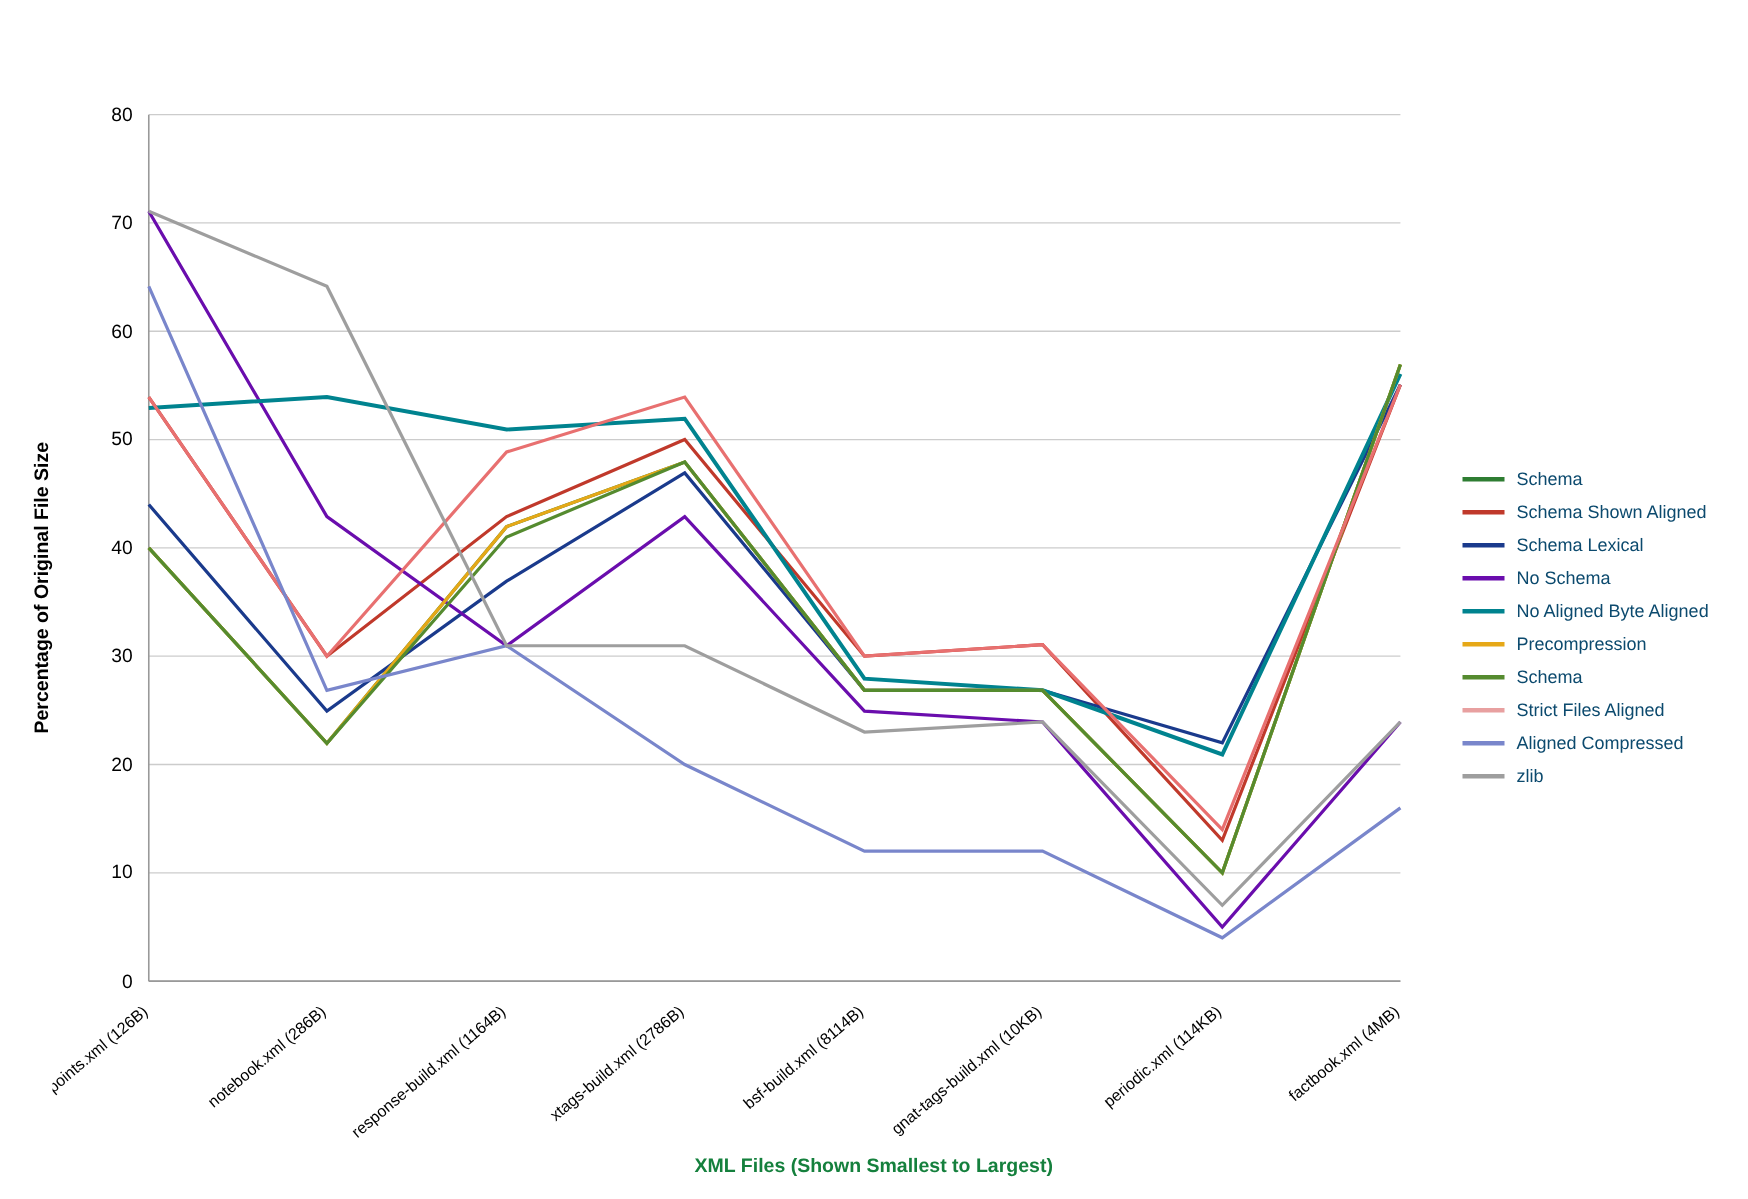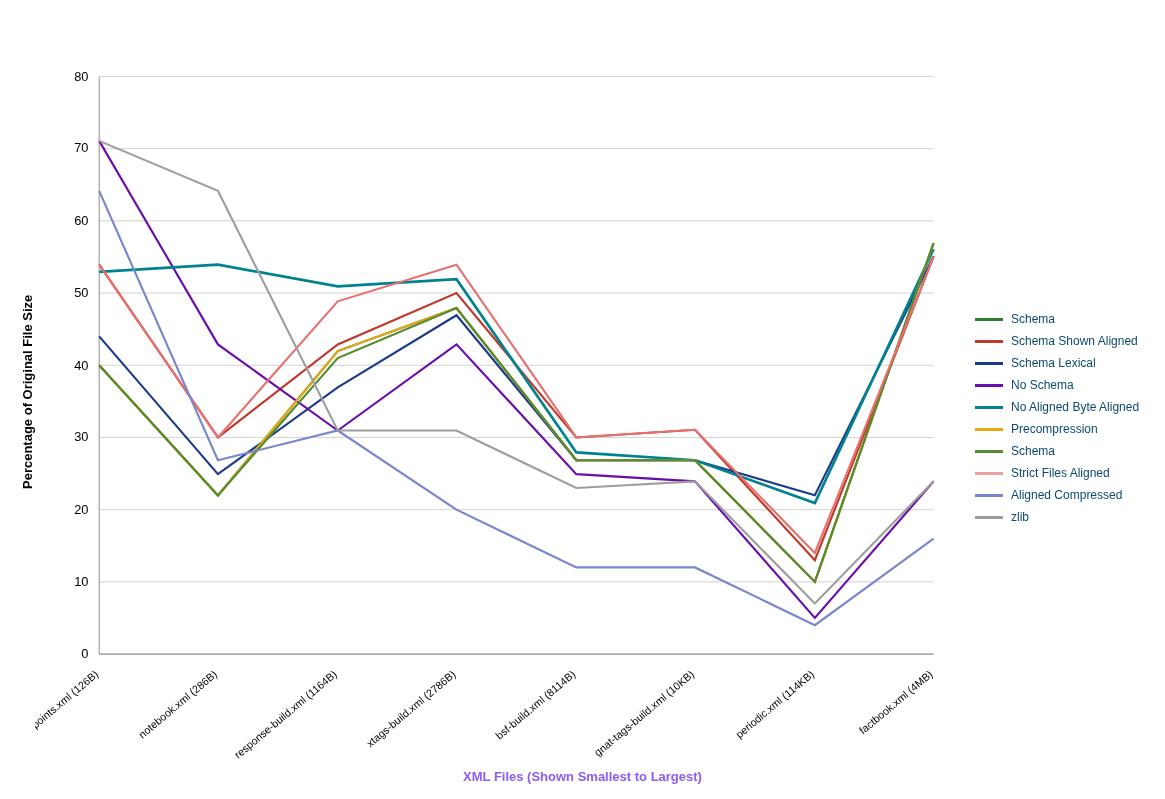--- a/index.html
+++ b/index.html
@@ -64,21 +64,21 @@
       margin-right: 8px;
       flex-shrink: 0;
     }
     .legend-label {
       font-size: 12px;
       color: #0c4a6e;
     }
     .x-axis-label {
       font-size: 13px;
       font-weight: bold;
-      color: #8b5cf6;
+      color: #15803d;
       margin-top: 5px;
       margin-bottom: 5px;
     }
   </style>
 </head>
 <body>
 
 <div class="chart-container">
   <div class="chart-area">
     <div class="y-axis-label">Percentage of Original File Size</div>

